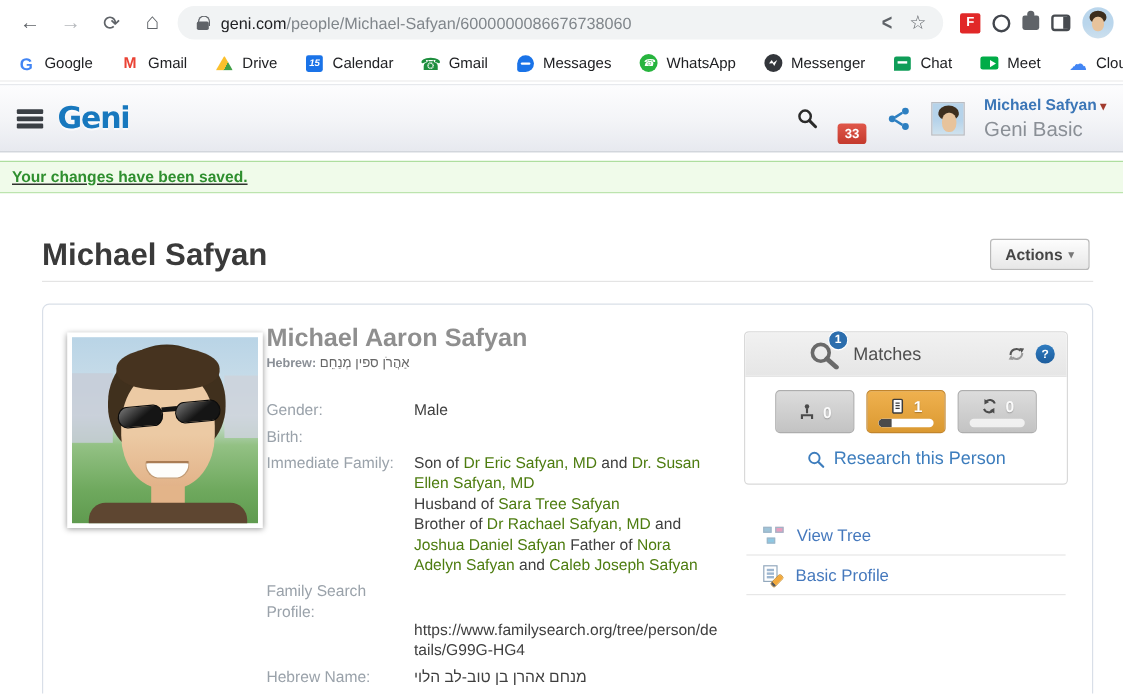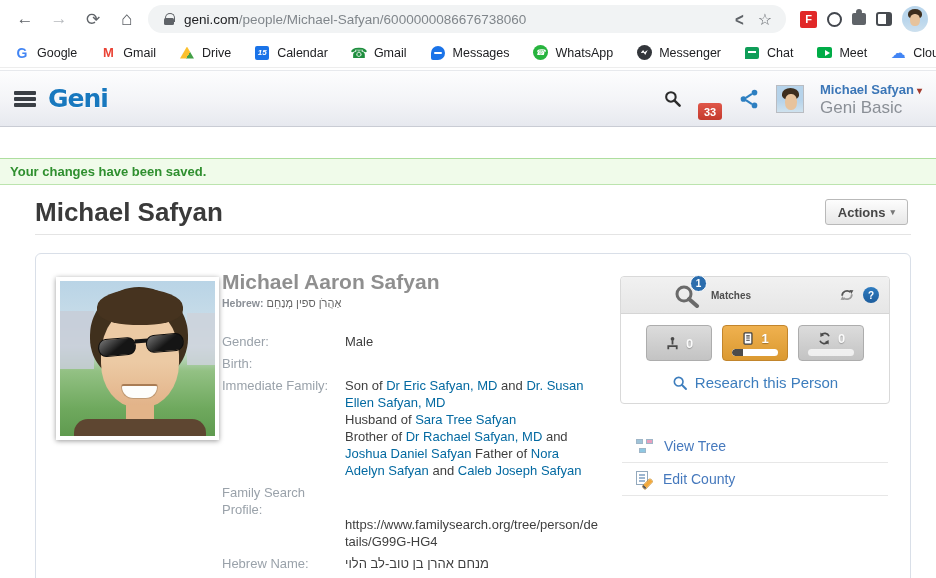--- a/index.html
+++ b/index.html
@@ -84,23 +84,23 @@
   .gh-avatar:before { content:""; position:absolute; left:5px; top:2px; width:17px; height:12px;
                       background:#3d2e1e; border-radius:50% 50% 40% 40%; }
   .gh-avatar:after { content:""; position:absolute; left:8px; top:8px; width:12px; height:16px;
                      background:#e7c39c; border-radius:45%; }
   .gh-user { line-height:1.15; }
   .gh-user .name { font-size:13px; font-weight:700; color:#3b76b7; }
   .gh-user .caret { color:#a23b2e; font-size:10px; margin-left:3px; }
   .gh-user .plan { font-size:17px; color:#8a8f96; }
 
   
-  .notice { position:absolute; top:158px; left:0; width:936px; height:27px; background:#f0fbea;
+  .notice { position:absolute; top:134px; left:0; width:936px; height:27px; background:#f0fbea;
             border-top:1px solid #aede9f; border-bottom:1px solid #bce4ae;
-            display:flex; align-items:center; padding:0 10px; }
+            display:flex; align-items:center; padding:0 10px;text-decoration:underline; }
   .notice span { color:#2f8f2f; font-size:13px; font-weight:700; }
 
   
   .page-title { position:absolute; top:197px; left:35px; font-size:26px; font-weight:700; color:#3a3a3a; }
   .actions-btn { position:absolute; top:199px; right:28px; height:26px; padding:0 12px;
                  background:linear-gradient(#fdfdfd,#e7e7e7); border:1px solid #b9b9b9; border-radius:3px;
                  font-size:13px; font-weight:700; color:#454545; display:flex; align-items:center; gap:5px; }
   .actions-btn .caret { font-size:9px; color:#777; }
   .title-rule { position:absolute; top:234px; left:35px; width:876px; height:1px; background:#e4e4e4; }
 
@@ -132,33 +132,33 @@
                       border-radius:14px 14px 0 0; }
 
   .info { position:absolute; left:186px; top:16px; width:392px; }
   .profile-name { font-size:21px; font-weight:700; color:#8f8f8f; }
   .hebrew-line { font-size:11px; color:#666; margin:3px 0 24px; }
   .hebrew-line .lbl { color:#8a8f96; font-weight:700; font-size:10.5px; }
   .row { display:flex; margin-bottom:5px; font-size:13px; line-height:17px; }
   .row .lbl { width:123px; flex:0 0 123px; color:#9aa2aa; }
   .row .val { width:256px; color:#3f3f3f; word-wrap:break-word; }
   .row .val.break { word-break:break-all;margin-top:32px; }
-  a.glink { color:#0369a1; text-decoration:none; }
+  a.glink { color:#4d7c0f; text-decoration:none; }
   .fam-line { margin-bottom:0; }
 
   
   .matches { position:absolute; left:584px; top:22px; width:270px; border:1px solid #d9d9d9;
              border-radius:4px; background:#fff; }
   .matches-head { height:37px; background:linear-gradient(#f1f1f1,#e6e6e6); border-bottom:1px solid #d5d5d5;
                   border-radius:4px 4px 0 0; display:flex; align-items:center; padding:0 10px; }
   .m-mag { position:relative; width:30px; height:26px; margin-left:42px; }
   .m-badge { position:absolute; right:-4px; top:-7px; min-width:17px; height:17px; background:#2b6dad;
              border:1px solid #fff; border-radius:50%; color:#fff; font-size:10px; font-weight:700;
              display:flex; align-items:center; justify-content:center; }
-  .m-title { font-size:10px; font-weight:700; color:#4e4e4e; margin-left:8px; }
+  .m-title { font-size:15px; font-weight:400; color:#4e4e4e; margin-left:8px; }
   .m-head-right { margin-left:auto; display:flex; align-items:center; gap:7px; }
   .m-help { width:16px; height:16px; border-radius:50%; background:linear-gradient(#2f7cc0,#1d5d9d);
             color:#fff; font-size:10px; font-weight:700; display:flex; align-items:center; justify-content:center; }
   .m-body { padding:11px 0 12px; }
   .m-btnrow { display:flex; justify-content:center; gap:10px; }
   .m-btn { position:relative; width:66px; height:36px; border-radius:4px; display:flex; align-items:center;
            justify-content:center; gap:6px; font-size:13px; font-weight:700; }
   .m-btn.gray { background:linear-gradient(#dcdcdc,#c3c3c3); border:1px solid #adadad; color:#fafafa;
                 text-shadow:0 1px 1px rgba(0,0,0,.25); }
   .m-btn.orange { background:linear-gradient(#efb14f,#db9931); border:1px solid #c2852c; color:#fff;
@@ -475,19 +475,19 @@
             <i class="b3"></i>
           </span>
         <a href="#">View Tree</a>
       </div>
       <div class="qsep"></div>
       <div class="qlink">
         <span class="ic-edit">
             <span class="doc"></span>
             <span class="pen"></span>
           </span>
-        <a href="#">Edit County</a>
+        <a href="#">Basic Profile</a>
       </div>
       <div class="qsep"></div>
     </div>
 
   </div>
 </div>
 
 </body></html>

